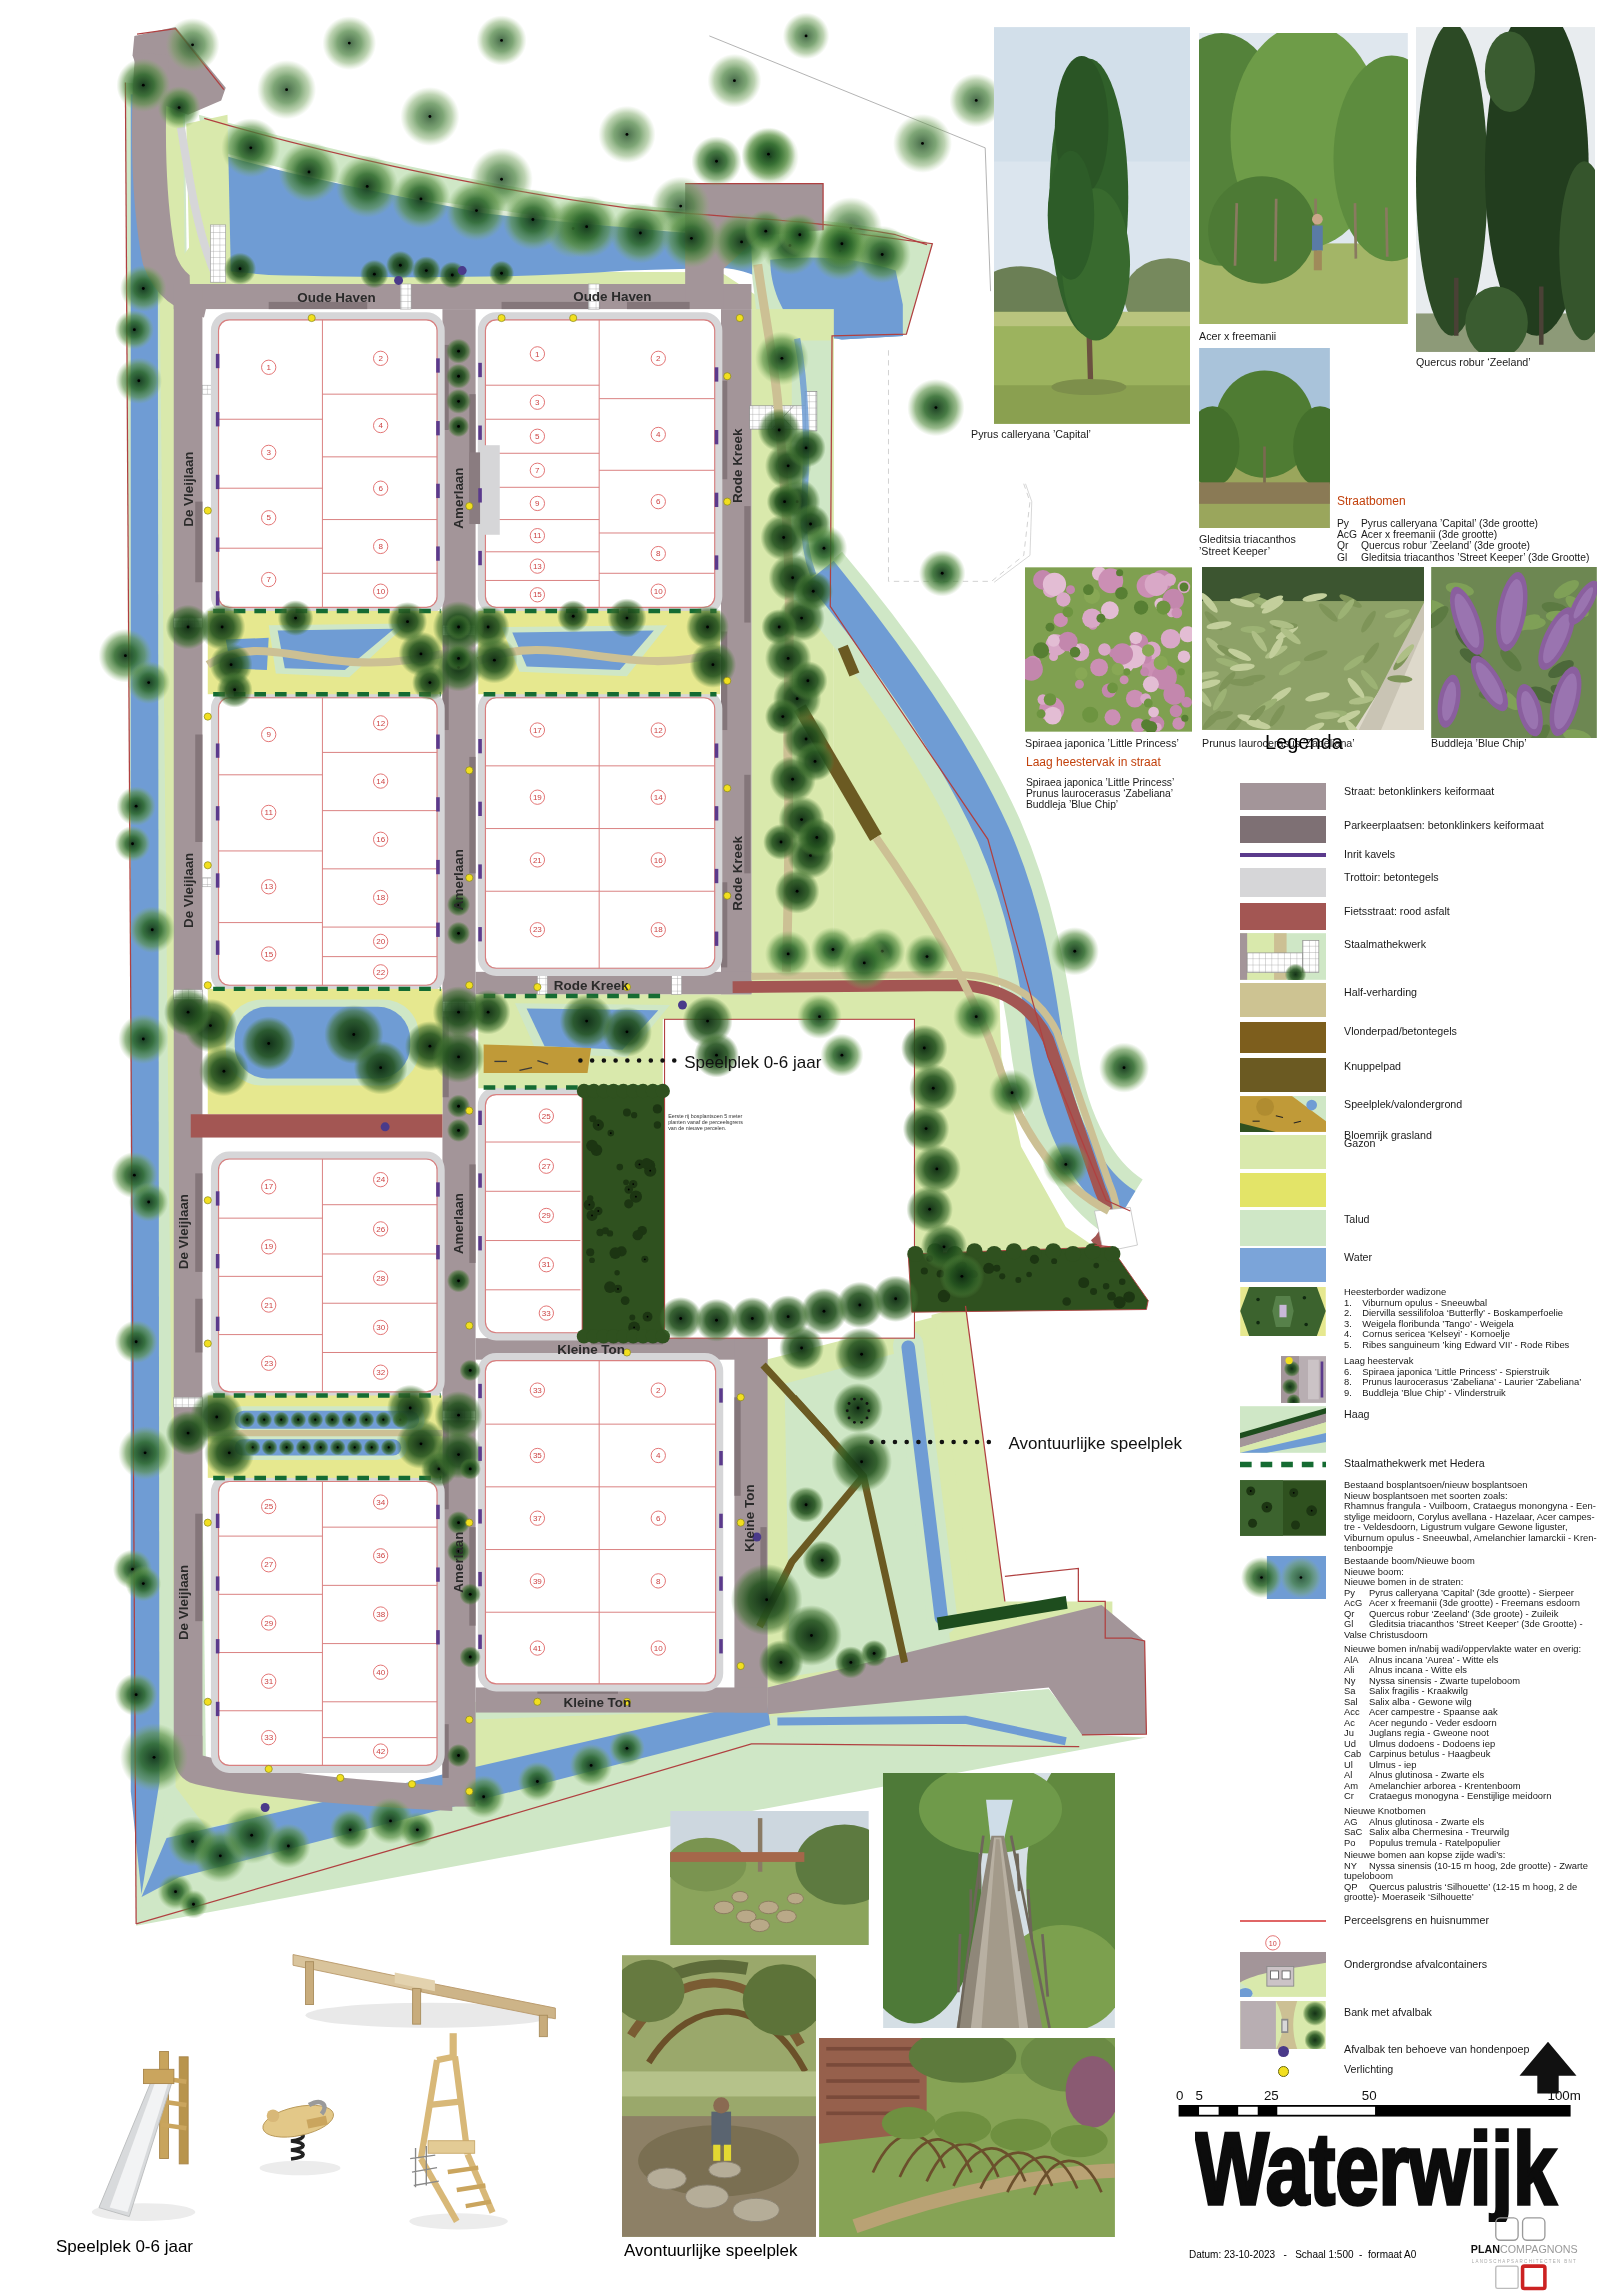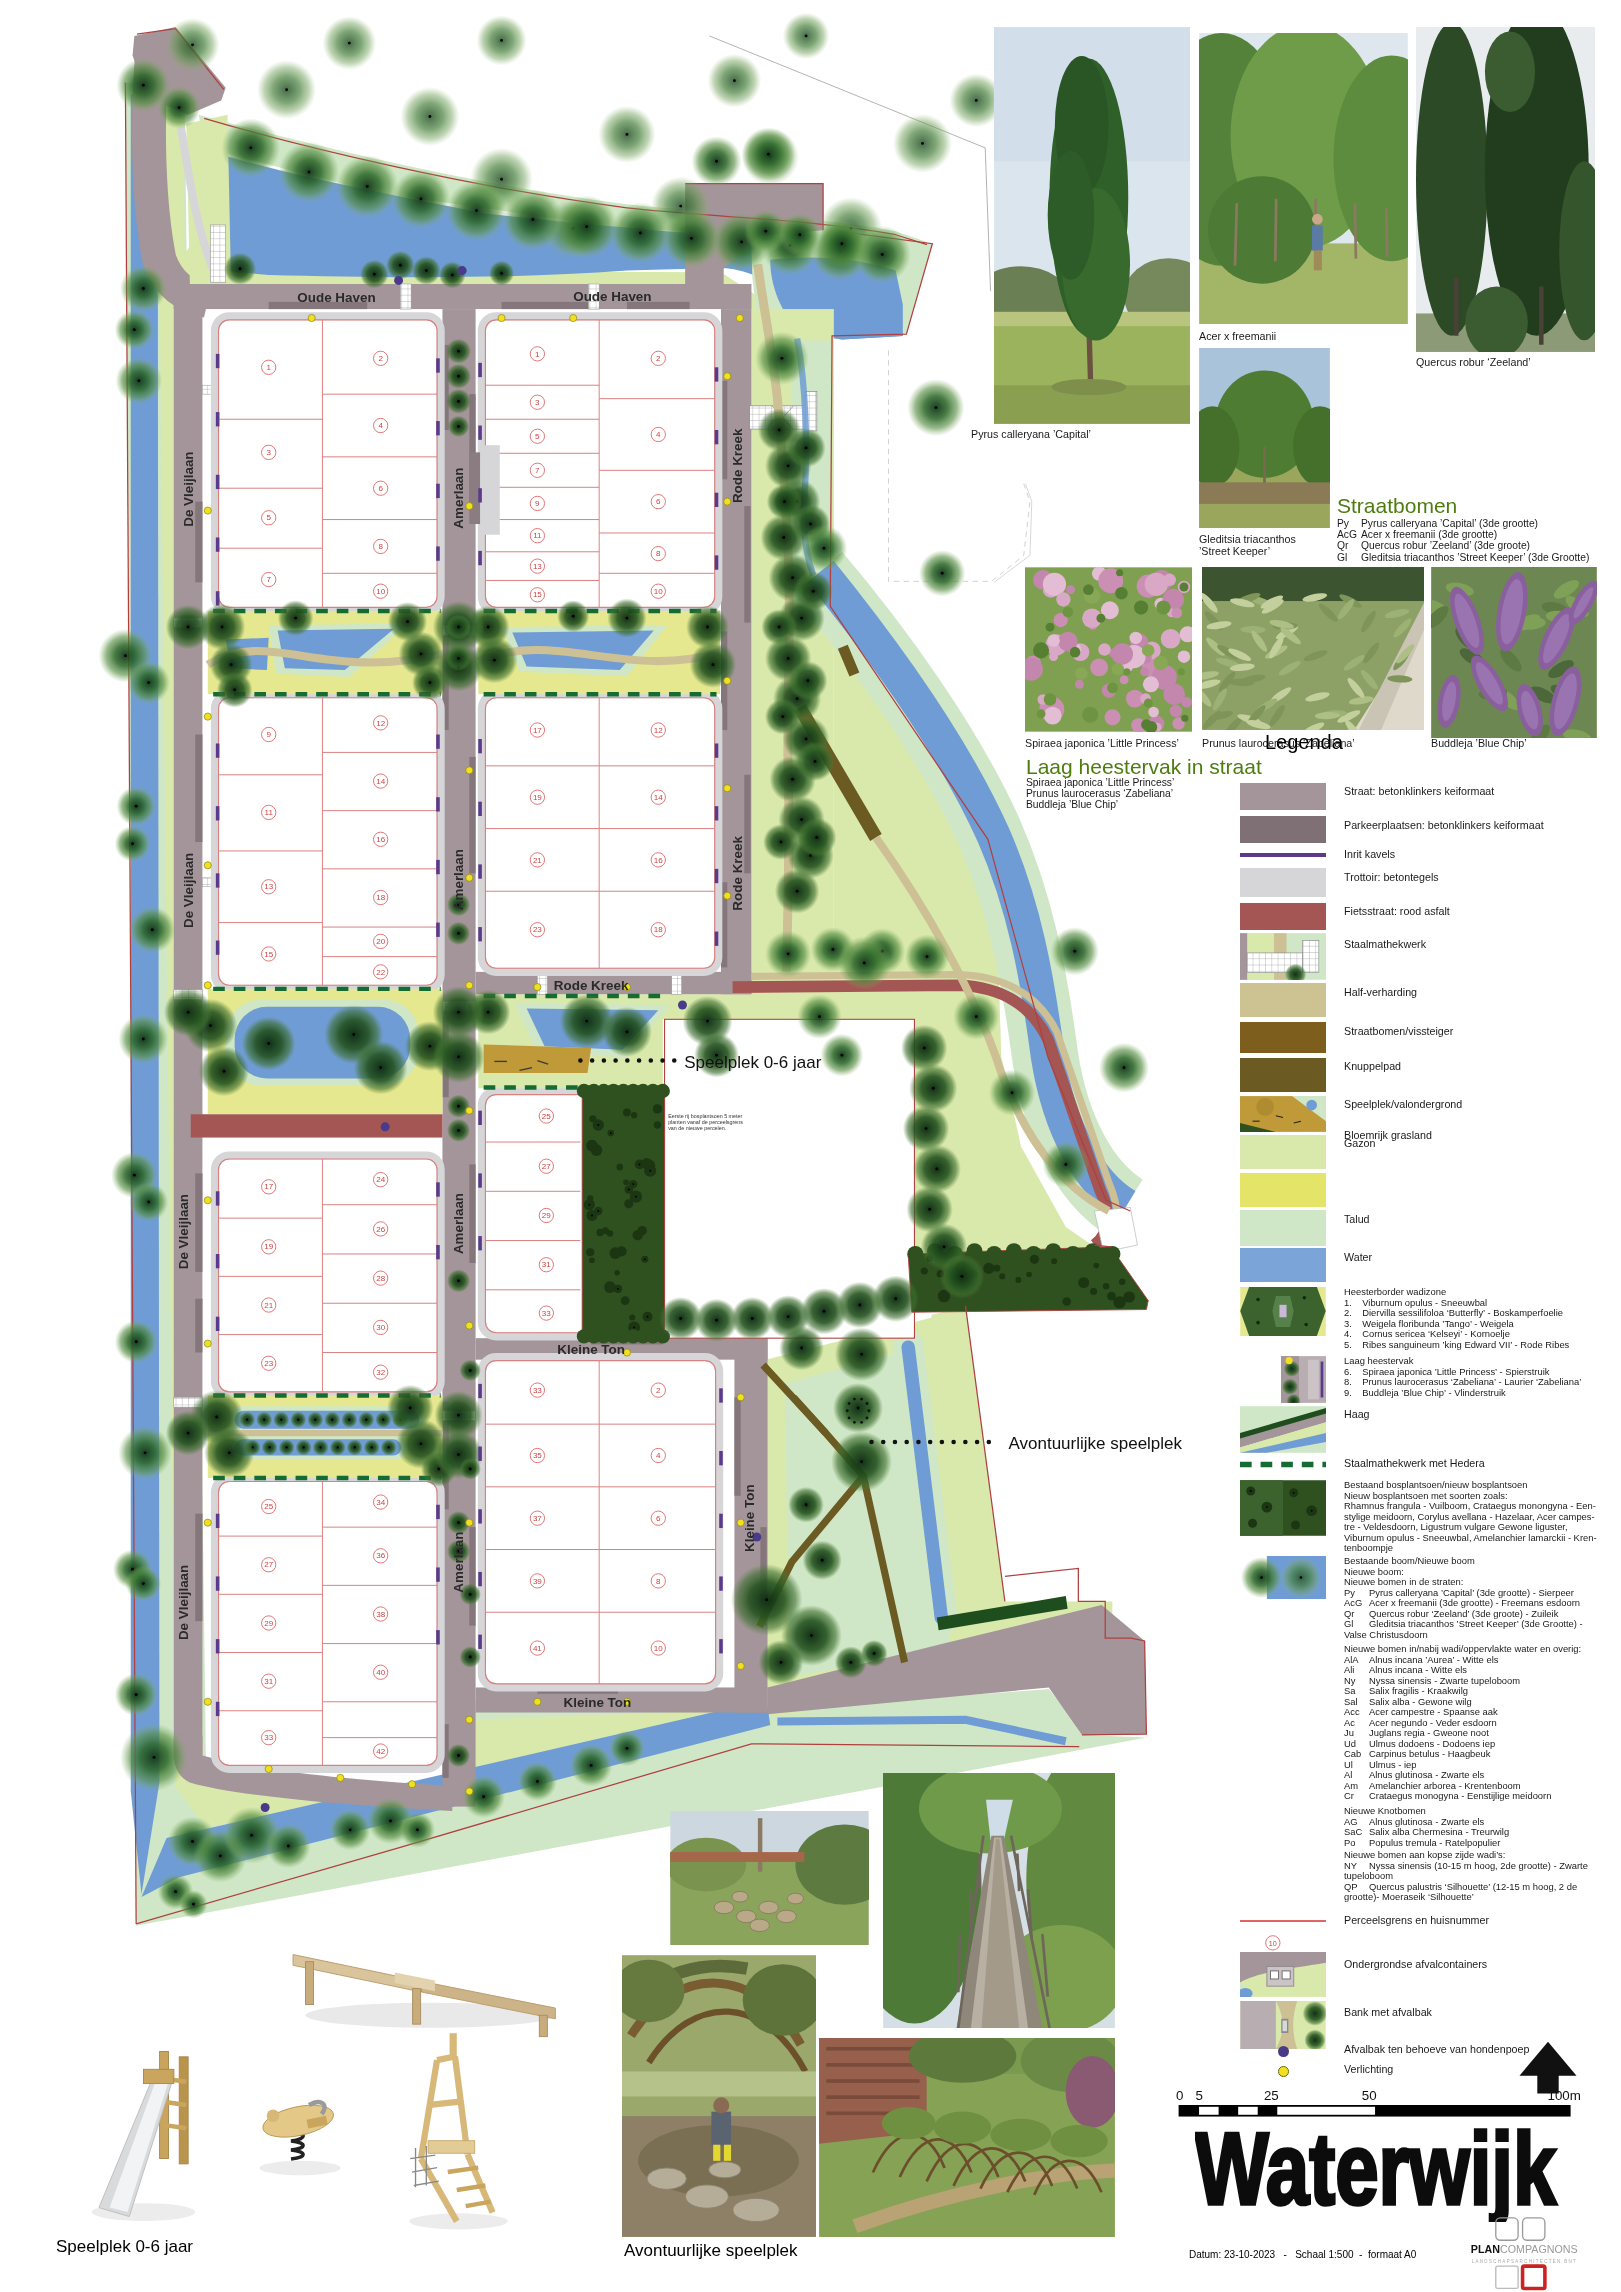--- a/index.html
+++ b/index.html
@@ -1,18 +1,18 @@
 <!DOCTYPE html>
 <html style="font-size:14.3px"><head><meta charset="utf-8">
 <style>
 html,body{margin:0;padding:0}
 body{width:1622px;height:2293px;position:relative;font-family:"Liberation Sans",sans-serif;background:#fff;overflow:hidden}
 .abs{position:absolute}
 .cap{position:absolute;font-size:10.7px;color:#1a1a1a;white-space:nowrap}
-.h1{position:absolute;font-size:21px;color:#4d7c0f;white-space:nowrap}
+.h1{position:absolute;font-size:12px;color:#c2410c;white-space:nowrap}
 .small{position:absolute;font-size:10.3px;line-height:11.2px;color:#1a1a1a}
 .leg{position:absolute;font-size:10.7px;color:#1a1a1a;white-space:nowrap}
 .tiny{position:absolute;font-size:9.4px;line-height:10.5px;color:#1a1a1a}
 .ab{display:inline-block;width:24px}
 .ab2{display:inline-block;width:25px}
 </style></head><body>
 
 <svg class="abs" style="left:0;top:0" width="1622" height="2293" viewBox="0 0 1811 2560">
 <defs>
 <radialGradient id="tg">
@@ -1558,21 +1558,21 @@
 <rect x="8" y="22" width="62" height="22" fill="url(#grid)" stroke="#888" stroke-width="0.7"></rect>
 <rect x="70" y="8" width="18" height="36" fill="url(#grid)" stroke="#888" stroke-width="0.7"></rect>
 <circle cx="62" cy="46" r="12" fill="url(#tgd)"></circle>
 </svg>
 <div class="leg" style="left:1344px;top:938px">Staalmathekwerk</div>
 
 <div class="abs" style="left:1240px;top:983px;width:86px;height:34px;background:#cdc392"></div>
 <div class="leg" style="left:1344px;top:986px">Half-verharding</div>
 
 <div class="abs" style="left:1240px;top:1022px;width:86px;height:31px;background:#7d5e1d"></div>
-<div class="leg" style="left:1344px;top:1025px">Straatbomen/vissteiger</div>
+<div class="leg" style="left:1344px;top:1025px">Vlonderpad/betontegels</div>
 
 <div class="abs" style="left:1240px;top:1058px;width:86px;height:34px;background:#6b5a22"></div>
 <div class="leg" style="left:1344px;top:1060px">Knuppelpad</div>
 
 <svg class="abs" style="left:1240px;top:1096px" width="86" height="36" viewBox="0 0 96 40">
 <rect width="96" height="40" fill="#c09a38"></rect>
 <polygon points="96,0 96,28 58,0" fill="#cfe7c6"></polygon>
 <polygon points="0,30 40,40 0,40" fill="#2f511f"></polygon>
 <circle cx="28" cy="12" r="10" fill="#b08c30"></circle>
 <g stroke="#222" stroke-width="1.2">

